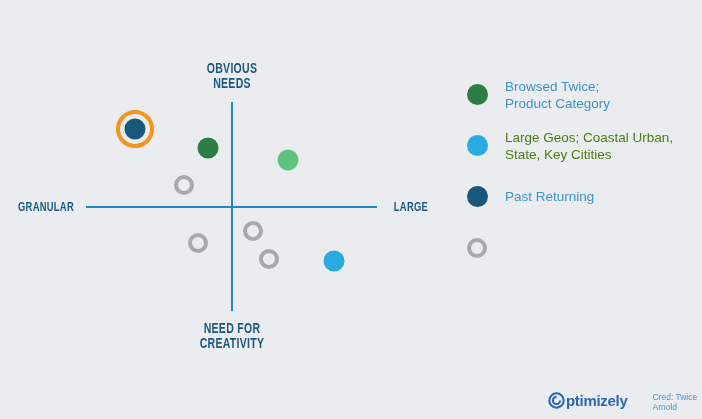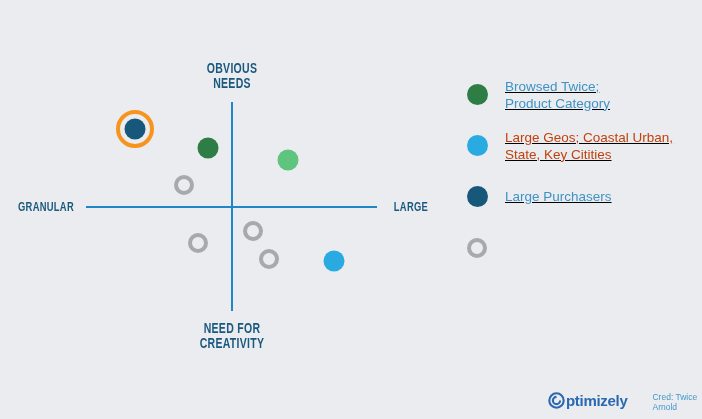--- a/index.html
+++ b/index.html
@@ -40,21 +40,21 @@
   .dot.filled { width: 21px; height: 21px; }
   .dot.ring   { width: 20px; height: 20px; border: 4px solid #A7A9AC; background: transparent; }
   .highlight-ring {
     position: absolute; width: 38px; height: 38px;
     border: 4px solid #F7941E; border-radius: 50%;
     transform: translate(-50%, -50%); box-sizing: border-box;
     background: transparent;
   }
 
   
-  .legend { position: absolute; left: 467px; top: 69px; width: 230px; text-decoration: underline; }
+  .legend { position: absolute; left: 467px; top: 69px; width: 230px; }
   .legend-item { display: flex; align-items: center; height: 51px; }
   .legend-marker {
     flex: 0 0 auto; border-radius: 50%; box-sizing: border-box;
     margin-right: 17px;
   }
   .legend-marker.filled { width: 21px; height: 21px; }
   .legend-marker.ring   { width: 20px; height: 20px; border: 4px solid #A7A9AC; background: transparent; }
   .legend-label {
     color: #3E93C4; font-size: 13.5px; line-height: 17px;
     white-space: pre-line;
@@ -97,26 +97,26 @@
   </div>
 
   <div class="legend" id="legend">
       <div class="legend-item">
         <div class="legend-marker filled" style="background: rgb(46, 125, 69);"></div>
         <div class="legend-label" style="color: rgb(62, 147, 196);">Browsed Twice;
 Product Category</div>
       </div>
       <div class="legend-item">
         <div class="legend-marker filled" style="background: rgb(41, 171, 226);"></div>
-        <div class="legend-label" style="color: #c2410c;">Large Geos; Coastal Urban,
+        <div class="legend-label" style="color: #4d7c0f;">Large Geos; Coastal Urban,
 State, Key Citities</div>
       </div>
       <div class="legend-item">
         <div class="legend-marker filled" style="background: rgb(23, 88, 122);"></div>
-        <div class="legend-label" style="color: rgb(62, 147, 196);">Large Purchasers</div>
+        <div class="legend-label" style="color: rgb(62, 147, 196);">Past Returning</div>
       </div>
       <div class="legend-item">
         <div class="legend-marker ring" style="border-color: rgb(167, 169, 172);"></div>
       </div>
     </div>
 
   <div class="footer">
     <span class="logo">
       <svg width="17" height="17" viewBox="0 0 17 17" fill="none">
         <circle cx="8.5" cy="8.5" r="7.2" stroke="#2A68B2" stroke-width="2.1"></circle>

